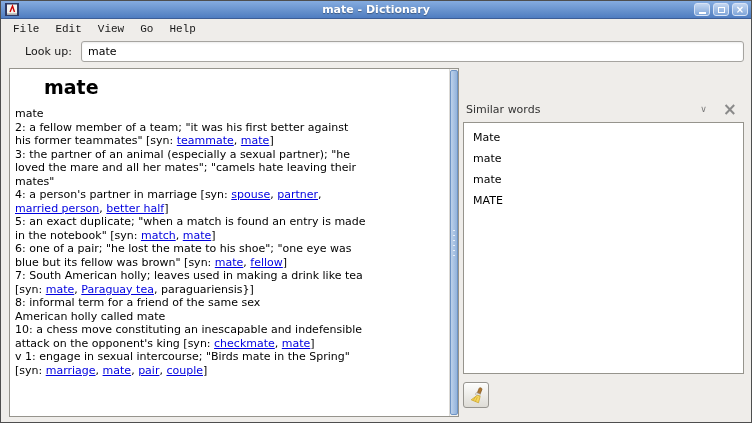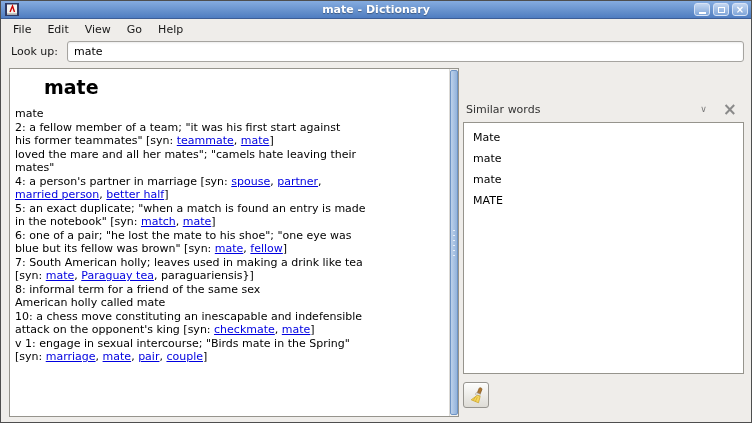--- a/index.html
+++ b/index.html
@@ -35,26 +35,27 @@
     color:#fff;font-size:10px;line-height:10px;font-weight:bold;
     cursor:default;
   }
   .glyph-min{width:7px;height:2px;background:#fff;margin-top:6px;}
   .glyph-max{width:7px;height:6px;border:1px solid #fff;}
   
   .menubar{
     height:20px;flex:0 0 20px;display:flex;align-items:center;
     padding:0 4px;font-size:11px;color:#181818;
     background:#efedea;
+    font-family:Liberation Mono, monospace;
   }
   .menu-item{padding:3px 8px;}
   
   .lookup-row{
     flex:0 0 27px;display:flex;align-items:center;
-    padding:2px 7px 4px 10px;
+    padding:2px 7px 4px 24px;
   }
   .lookup-label{font-size:11px;color:#181818;margin-right:9px;white-space:nowrap;}
   .lookup-input{
     flex:1;height:21px;font-family:"DejaVu Sans",sans-serif;font-size:11px;
     padding:2px 6px;border:1px solid #a6a4a0;border-radius:3px;
     background:#fff;color:#000;outline:none;
     box-shadow:inset 0 1px 2px rgba(0,0,0,.08);
   }
   
   .main{flex:1;display:flex;padding:2px 7px 5px 8px;gap:4px;min-height:0;}
@@ -145,22 +146,23 @@
     <input class="lookup-input" type="text" value="mate" style="">
   </div>
 
   <div class="main">
 
     <div class="def-panel">
       <div class="def-textview">
         <div class="def-headword">mate</div>
         <div>
             <div class="def-line"><span>mate</span></div>
-            <div class="def-line"><span>2: a fellow member of a team; "it was his first start against</span></div>
+            <div class="def-line"><span>2: a fellow member of a team; "it was his first better against</span></div>
             <div class="def-line"><span>his former teammates" [syn: </span><a class="syn-link">teammate</a><span>, </span><a class="syn-link">mate</a><span>]</span></div>
+            <div class="def-line"><span>3: the partner of an animal (especially a sexual partner); "he</span></div>
             <div class="def-line"><span>loved the mare and all her mates"; "camels hate leaving their</span></div>
             <div class="def-line"><span>mates"</span></div>
             <div class="def-line"><span>4: a person's partner in marriage [syn: </span><a class="syn-link">spouse</a><span>, </span><a class="syn-link">partner</a><span>,</span></div>
             <div class="def-line"><a class="syn-link">married person</a><span>, </span><a class="syn-link">better half</a><span>]</span></div>
             <div class="def-line"><span>5: an exact duplicate; "when a match is found an entry is made</span></div>
             <div class="def-line"><span>in the notebook" [syn: </span><a class="syn-link">match</a><span>, </span><a class="syn-link">mate</a><span>]</span></div>
             <div class="def-line"><span>6: one of a pair; "he lost the mate to his shoe"; "one eye was</span></div>
             <div class="def-line"><span>blue but its fellow was brown" [syn: </span><a class="syn-link">mate</a><span>, </span><a class="syn-link">fellow</a><span>]</span></div>
             <div class="def-line"><span>7: South American holly; leaves used in making a drink like tea</span></div>
             <div class="def-line"><span>[syn: </span><a class="syn-link">mate</a><span>, </span><a class="syn-link">Paraguay tea</a><span>, paraguariensis}]</span></div>

